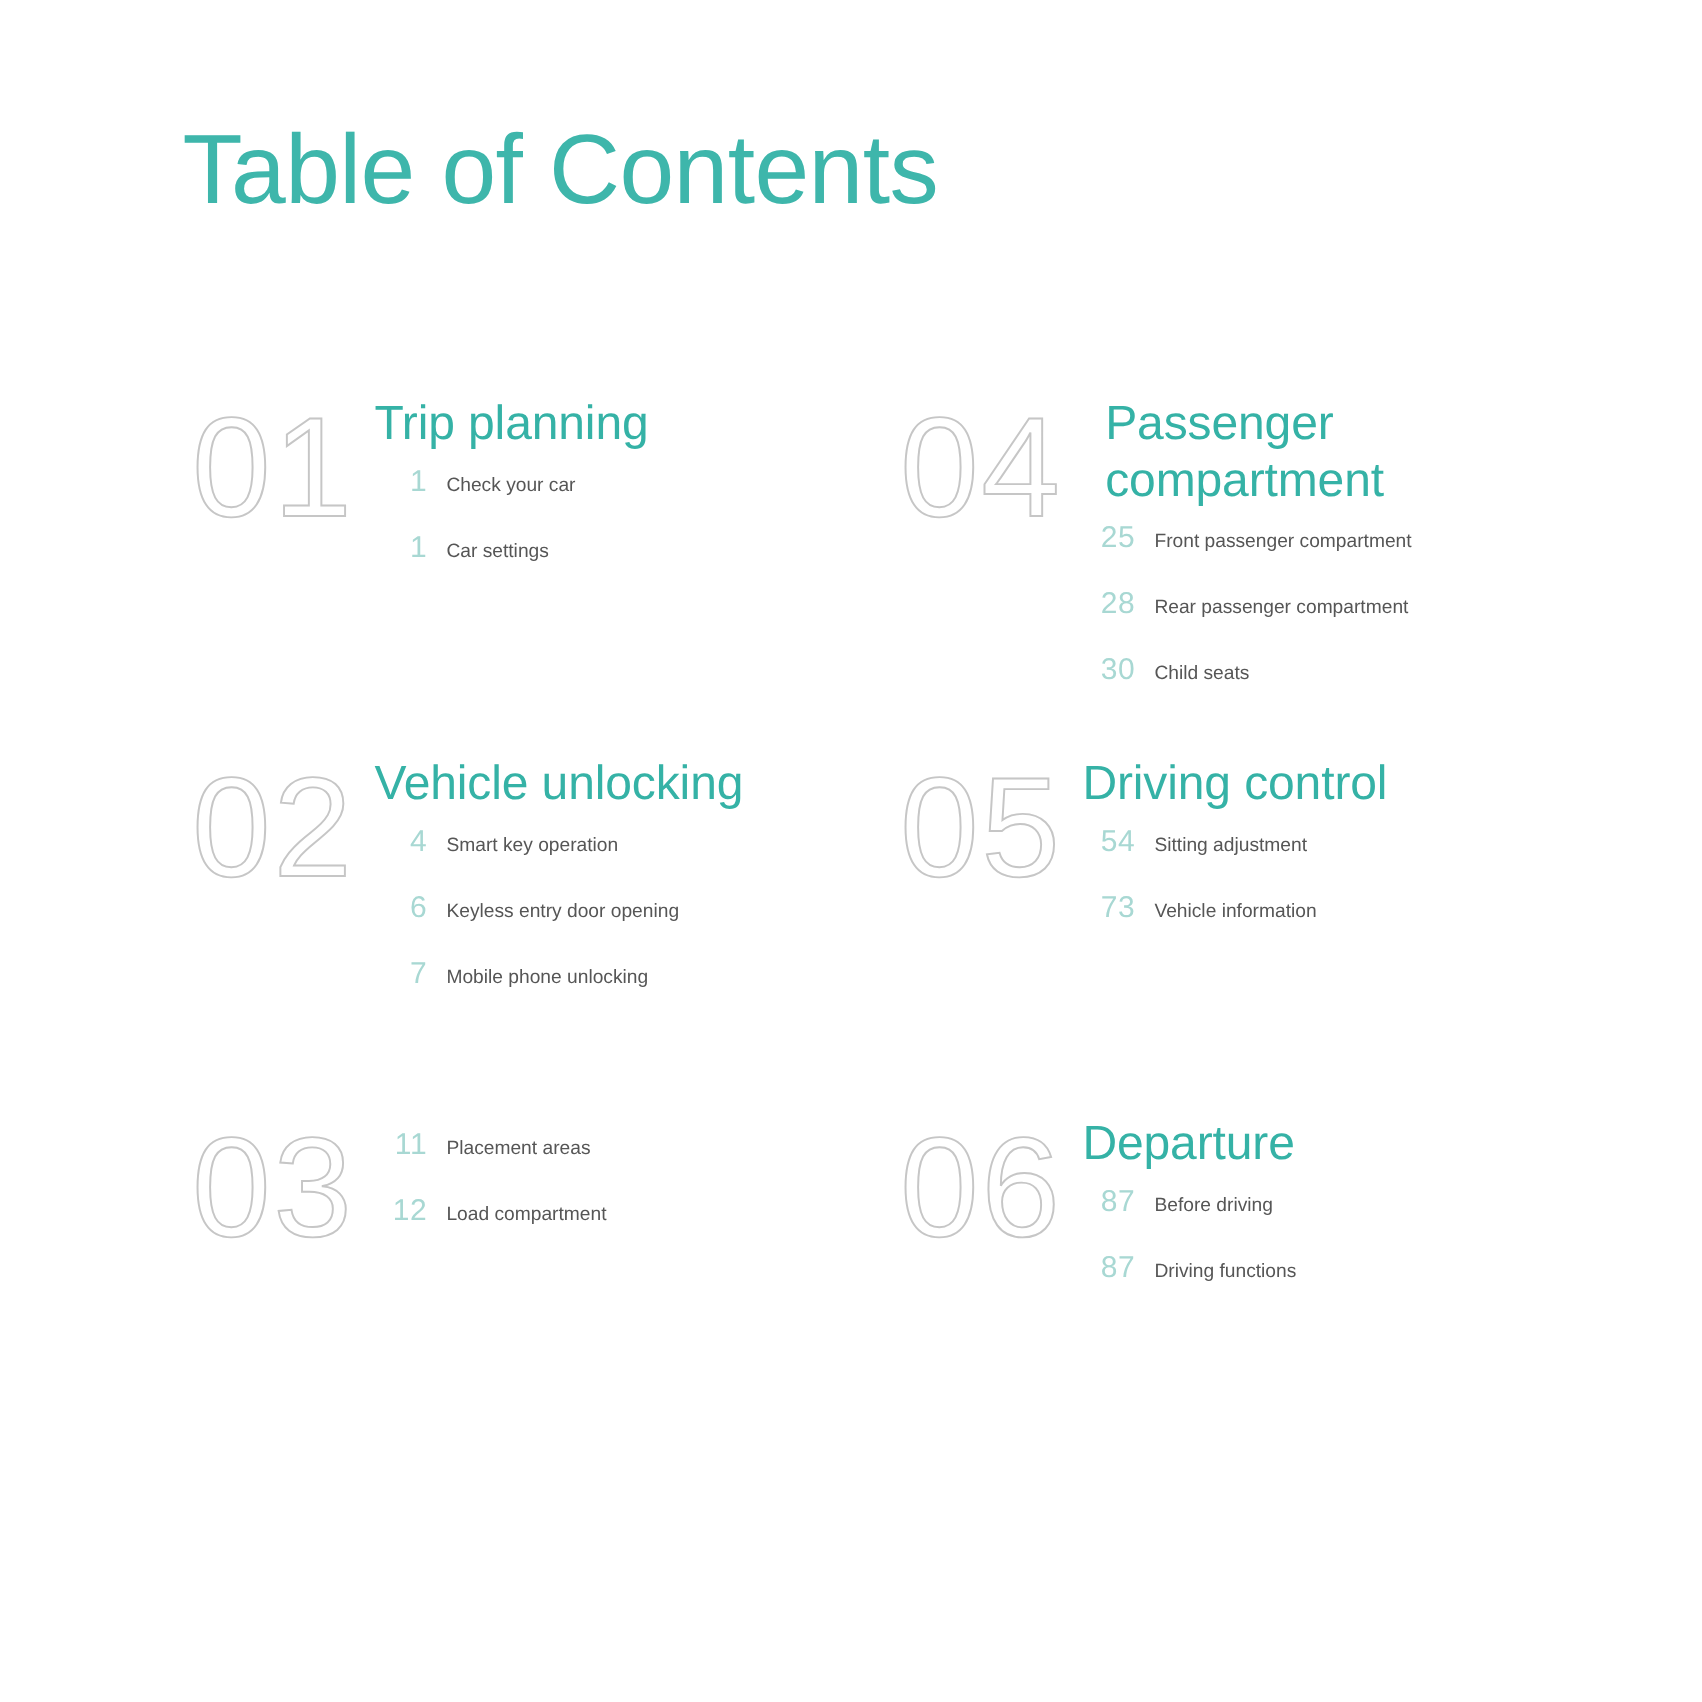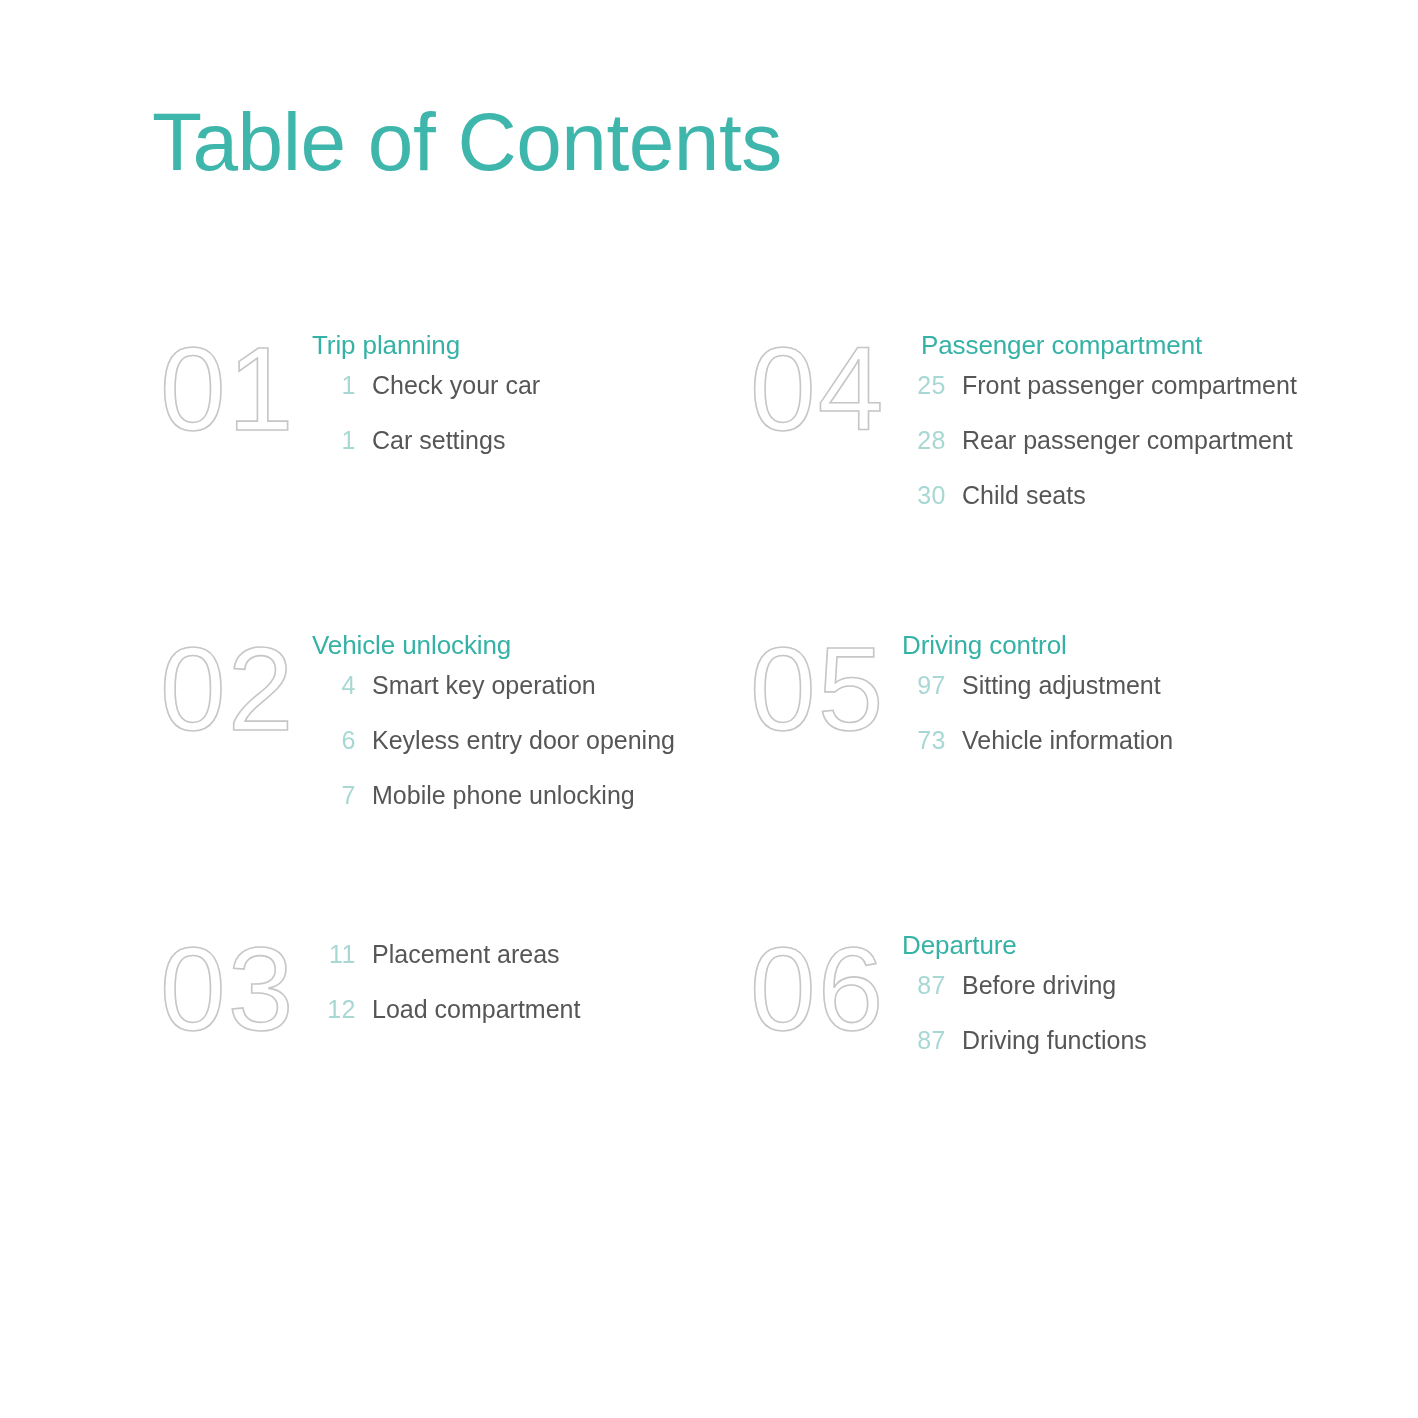--- a/index.html
+++ b/index.html
@@ -88,21 +88,21 @@
 
   .section-body {
     position: absolute;
     left: 152px;
     top: 0px;
     width: 408px;
   }
 
   .section-heading {
     font-family: "Liberation Sans", sans-serif;
-    font-size: 26px;
+    font-size: 40px;
     font-weight: 400;
     color: #35b2a6;
     line-height: 1.18;
     margin: 0 0 2px 0;
     letter-spacing: -0.1px;
   }
   .section-heading.wrap {
     max-width: 290px;
     margin-left: 19px;
   }
@@ -126,21 +126,21 @@
     font-weight: 300;
     color: #a8d8d3;
     width: 44px;
     text-align: right;
     flex: 0 0 44px;
     letter-spacing: 0.5px;
   }
 
   .entry-label {
     font-family: "Liberation Sans", sans-serif;
-    font-size: 25px;
+    font-size: 16px;
     font-weight: 400;
     color: #565656;
     margin-left: 16px;
     white-space: nowrap;
   }
 </style>
 </head>
 <body>
 
 <div class="page">
@@ -248,21 +248,21 @@
       <div class="section row2">
         <div class="section-number">
           <svg viewBox="0 0 150 120" xmlns="http://www.w3.org/2000/svg">
             <text x="0" y="100">05</text>
           </svg>
         </div>
         <div class="section-body">
           <div class="section-heading">Driving control</div>
           <ul class="entries">
             <li class="entry">
-              <span class="entry-page">97</span>
+              <span class="entry-page">54</span>
               <span class="entry-label">Sitting adjustment</span>
             </li>
             <li class="entry">
               <span class="entry-page">73</span>
               <span class="entry-label">Vehicle information</span>
             </li>
           </ul>
         </div>
       </div>
 

